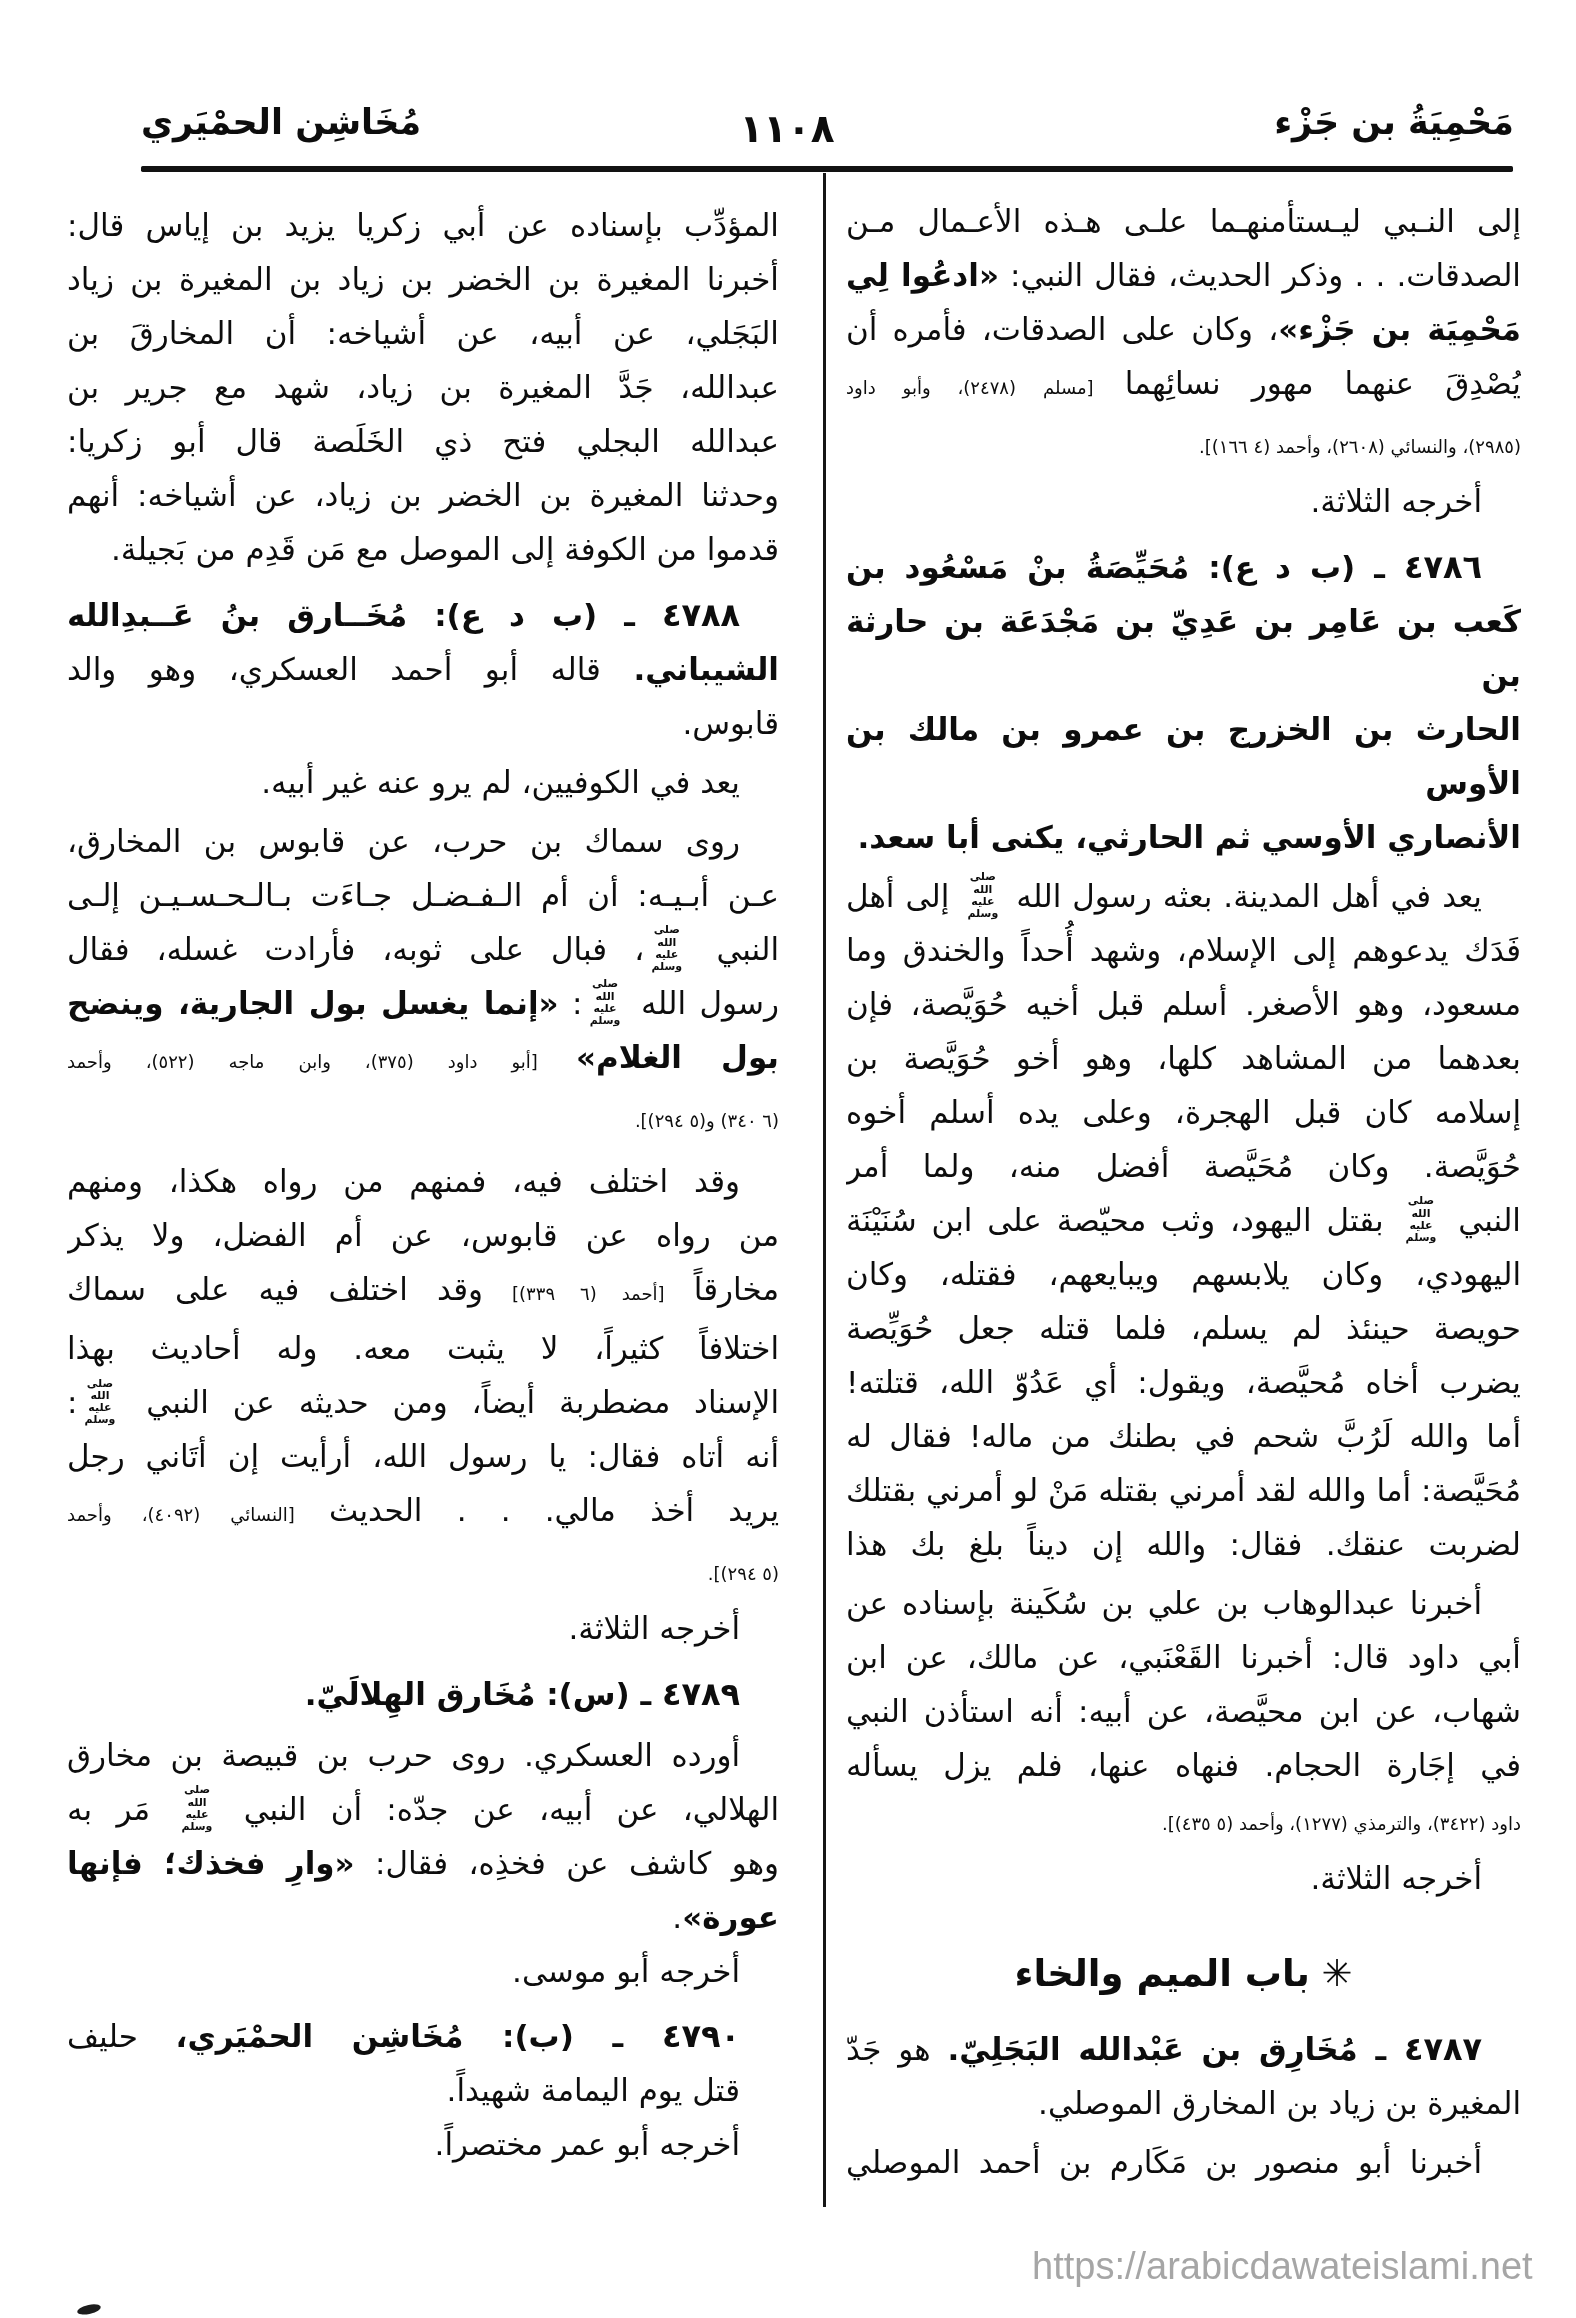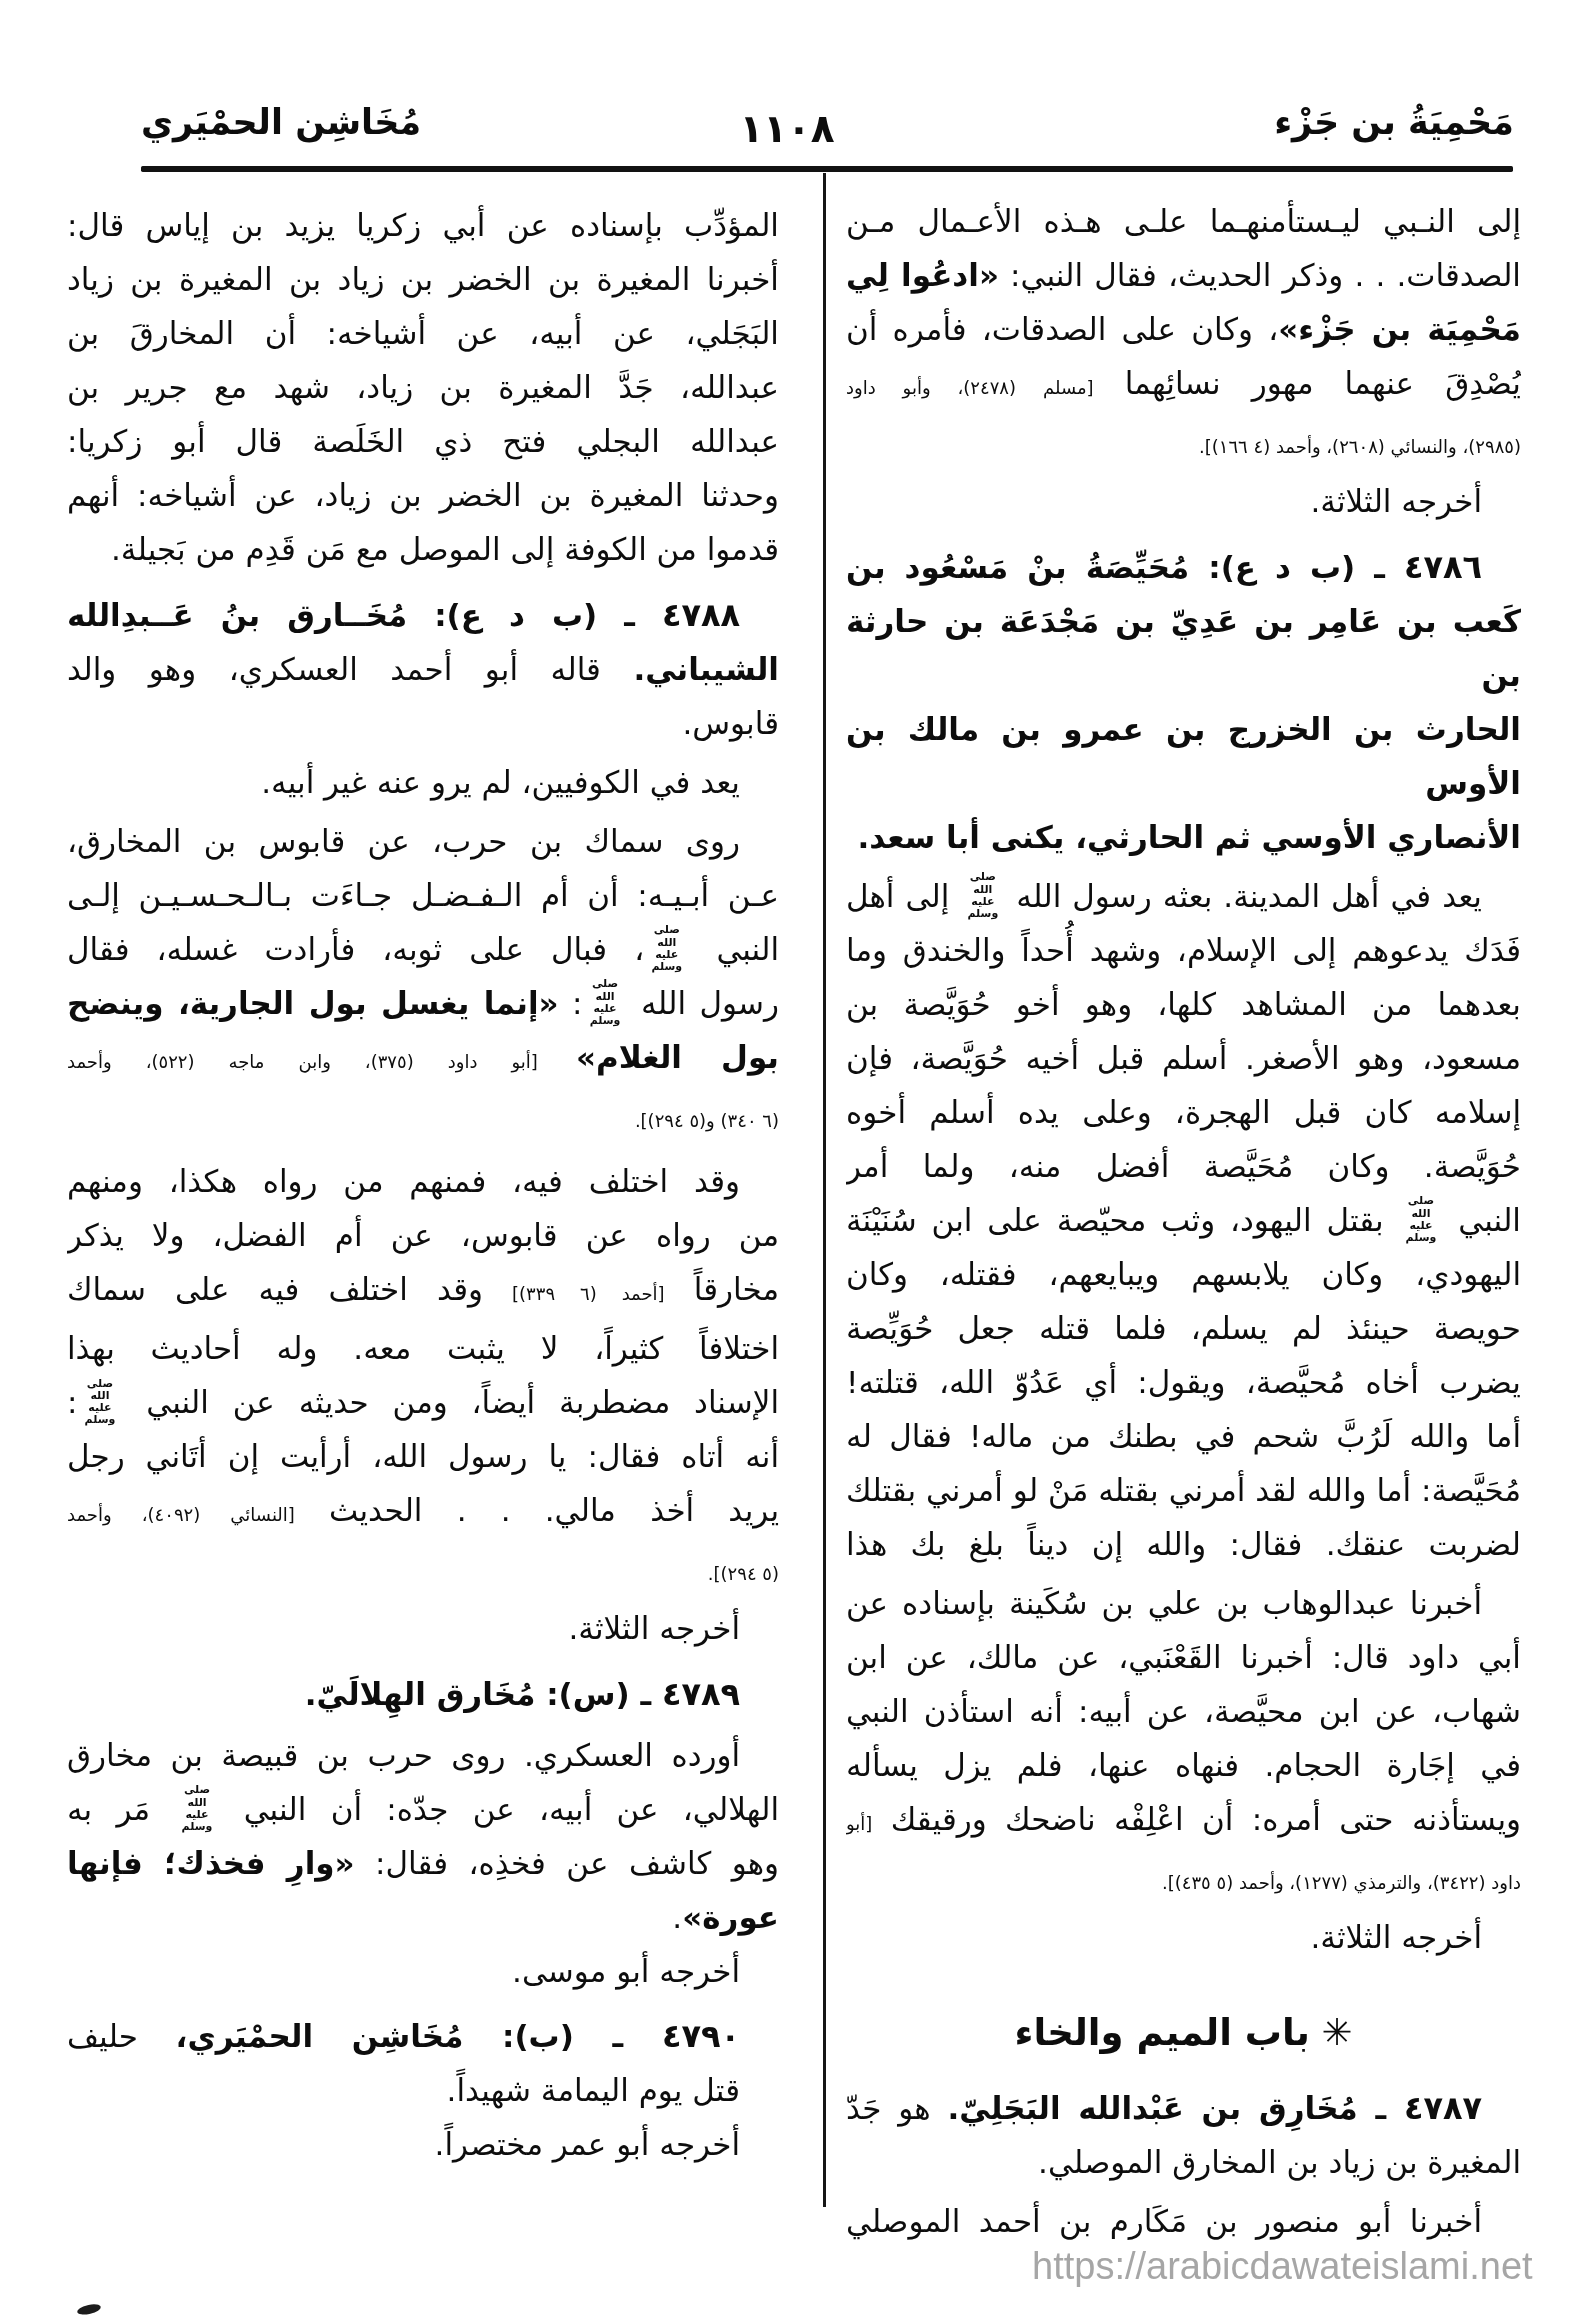--- a/index.html
+++ b/index.html
@@ -91,36 +91,35 @@
       <div class="line"><span class="b ">مَحْمِيَة بن جَزْء»</span><span class="">، وكان على الصدقات، فأمره أن</span></div>
       <div class="line"><span class="">يُصْدِقَ عنهما مهور نسائِهما </span><span class="sm ">[مسلم (٢٤٧٨)، وأبو داود</span></div>
       <div class="line end"><span class="sm ">(٢٩٨٥)، والنسائي (٢٦٠٨)، وأحمد (٤ ١٦٦)].</span></div>
       <div class="line end ind"><span class="">أخرجه الثلاثة.</span></div>
       <div class="line ind" style="margin-top: 11.7px;"><span class="n ">٤٧٨٦</span><span class="b "> ـ </span><span class="b ">(ب د ع): مُحَيِّصَةُ بنْ مَسْعُود بن</span></div>
       <div class="line"><span class="b ">كَعب بن عَامِر بن عَدِيّ بن مَجْدَعَة بن حارثة بن</span></div>
       <div class="line"><span class="b ">الحارث بن الخزرج بن عمرو بن مالك بن الأوس</span></div>
       <div class="line end"><span class="b ">الأنصاري الأوسي ثم الحارثي، يكنى أبا سعد.</span></div>
       <div class="line ind" style="margin-top: 5px;"><span class="">يعد في أهل المدينة. بعثه رسول الله </span><span class="saw"><div>صلى الله</div><div>عليه وسلم</div></span><span class=""> إلى أهل</span></div>
       <div class="line"><span class="">فَدَك يدعوهم إلى الإسلام، وشهد أُحداً والخندق وما</span></div>
+      <div class="line"><span class="">مسعود، وهو الأصغر. أسلم قبل أخيه حُوَيَّصة، فإن</span></div>
       <div class="line"><span class="">بعدهما من المشاهد كلها، وهو أخو حُوَيَّصة بن</span></div>
-      <div class="line"><span class="">مسعود، وهو الأصغر. أسلم قبل أخيه حُوَيَّصة، فإن</span></div>
       <div class="line"><span class="">إسلامه كان قبل الهجرة، وعلى يده أسلم أخوه</span></div>
       <div class="line"><span class="">حُوَيَّصة. وكان مُحَيَّصة أفضل منه، ولما أمر</span></div>
       <div class="line"><span class="">النبي </span><span class="saw"><div>صلى الله</div><div>عليه وسلم</div></span><span class=""> بقتل اليهود، وثب محيّصة على ابن سُنَيْنَة</span></div>
       <div class="line"><span class="">اليهودي، وكان يلابسهم ويبايعهم، فقتله، وكان</span></div>
       <div class="line"><span class="">حويصة حينئذ لم يسلم، فلما قتله جعل حُوَيِّصة</span></div>
       <div class="line"><span class="">يضرب أخاه مُحيَّصة، ويقول: أي عَدُوّ الله، قتلته!</span></div>
       <div class="line"><span class="">أما والله لَرُبَّ شحم في بطنك من ماله! فقال له</span></div>
       <div class="line"><span class="">مُحَيَّصة: أما والله لقد أمرني بقتله مَنْ لو أمرني بقتلك</span></div>
       <div class="line"><span class="">لضربت عنقك. فقال: والله إن ديناً بلغ بك هذا</span></div>
       <div class="line ind" style="margin-top: 5px;"><span class="">أخبرنا عبدالوهاب بن علي بن سُكَينة بإسناده عن</span></div>
       <div class="line"><span class="">أبي داود قال: أخبرنا القَعْنَبي، عن مالك، عن ابن</span></div>
       <div class="line"><span class="">شهاب، عن ابن محيَّصة، عن أبيه: أنه استأذن النبي</span></div>
       <div class="line"><span class="">في إجَارة الحجام. فنهاه عنها، فلم يزل يسأله</span></div>
-      <div class="line"><span class="">ويستأذنه حتى أمره: أن اعْلِفْه ناضحك ورقيقك </span><span class="sm ">[أبو</span></div>
       <div class="line end"><span class="sm ">داود (٣٤٢٢)، والترمذي (١٢٧٧)، وأحمد (٥ ٤٣٥)].</span></div>
       <div class="line end ind"><span class="">أخرجه الثلاثة.</span></div>
       <div class="line center head" style="margin-top: 39px; margin-bottom: 18.4px;"><span class="star ">✳</span><span class="b ">باب الميم والخاء</span></div>
       <div class="line ind" style="margin-top: 8.4px;"><span class="n ">٤٧٨٧</span><span class="b "> ـ </span><span class="b ">مُخَارِق بن عَبْدالله البَجَلِيّ.</span><span class=""> هو جَدّ</span></div>
       <div class="line end"><span class="">المغيرة بن زياد بن المخارق الموصلي.</span></div>
       <div class="line ind" style="margin-top: 5px;"><span class="">أخبرنا أبو منصور بن مَكَارم بن أحمد الموصلي</span></div>
     </div>
 
   <div class="col col-left" id="col-left">
       <div class="line"><span class="">المؤدِّب بإسناده عن أبي زكريا يزيد بن إياس قال:</span></div>

